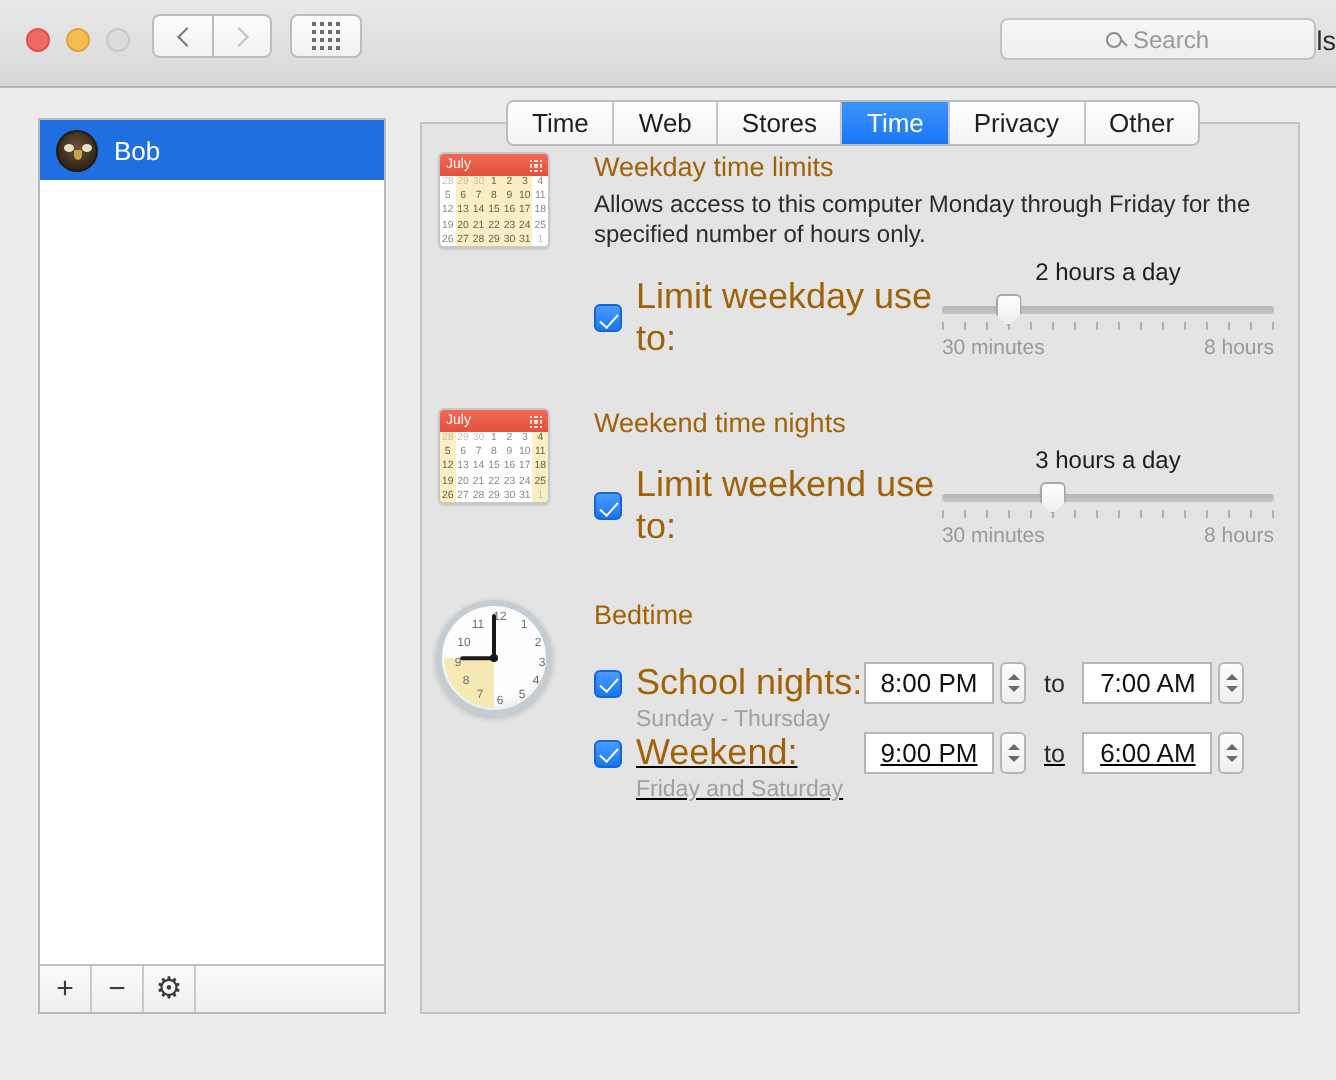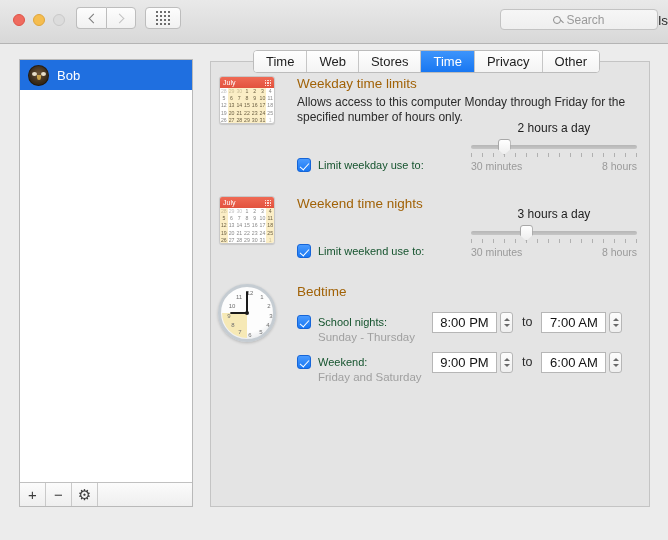--- a/index.html
+++ b/index.html
@@ -209,21 +209,21 @@
     background: linear-gradient(to bottom,#4a9bff,#1877f2);
     border: 1px solid #1565d8;
     position: relative; flex: none;
   }
   .cb::after {
     content: ""; position: absolute;
     left: 4px; top: 1.5px; width: 4px; height: 8px;
     border: solid #fff; border-width: 0 1.8px 1.8px 0;
     transform: rotate(42deg);
   }
-  .cblabel { font-size: 11px; color: #14532d; }
+  .cblabel { font-size: 18px; color: #a16207; }
 
   
   .slider-wrap { position: relative; width: 168px; }
   .slider-value {
     font-size: 12px; color: #1d1d1d; text-align: center;
     position: absolute; top: -17px; width: 100%;
   }
   .track {
     position: relative; height: 4px; border-radius: 2px;
     background: linear-gradient(to bottom,#b6b6b6,#c6c6c6);
@@ -604,21 +604,21 @@
               </div>
               <span class="to">to</span>
               <div class="timefield">7:00 AM</div>
               <div class="stepper">
                 <span class="ar up"></span>
                 <span class="ar dn"></span>
               </div>
             </div>
           </div>
 
-          <div class="bedrow" style="margin-top:12px;">
+          <div class="bedrow" style="text-decoration:underline;">
             <div class="bedlabels">
               <div class="cbrow">
                 <span class="cb"></span>
                 <span class="cblabel">Weekend:</span>
               </div>
               <div class="sublabel">Friday and Saturday</div>
             </div>
             <div style="display:flex; align-items:center; margin-top:-14px;">
               <div class="timefield">9:00 PM</div>
               <div class="stepper">

